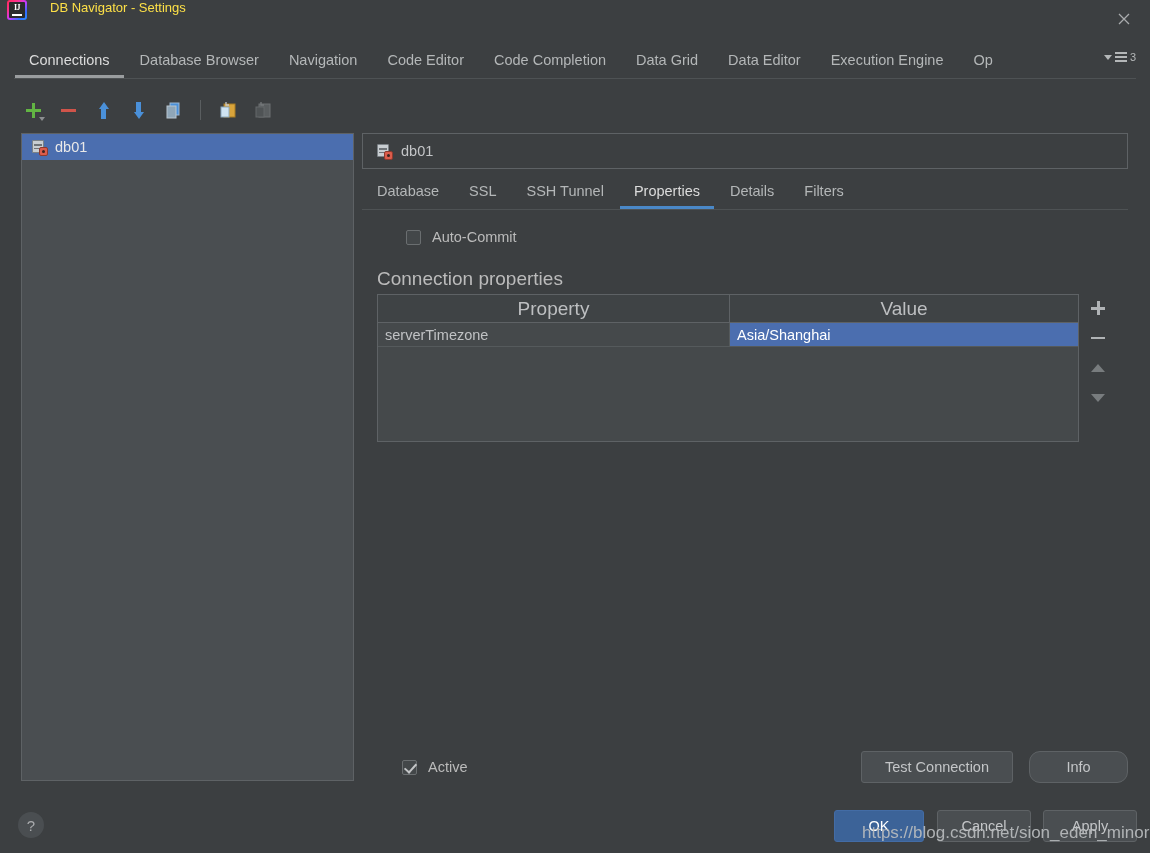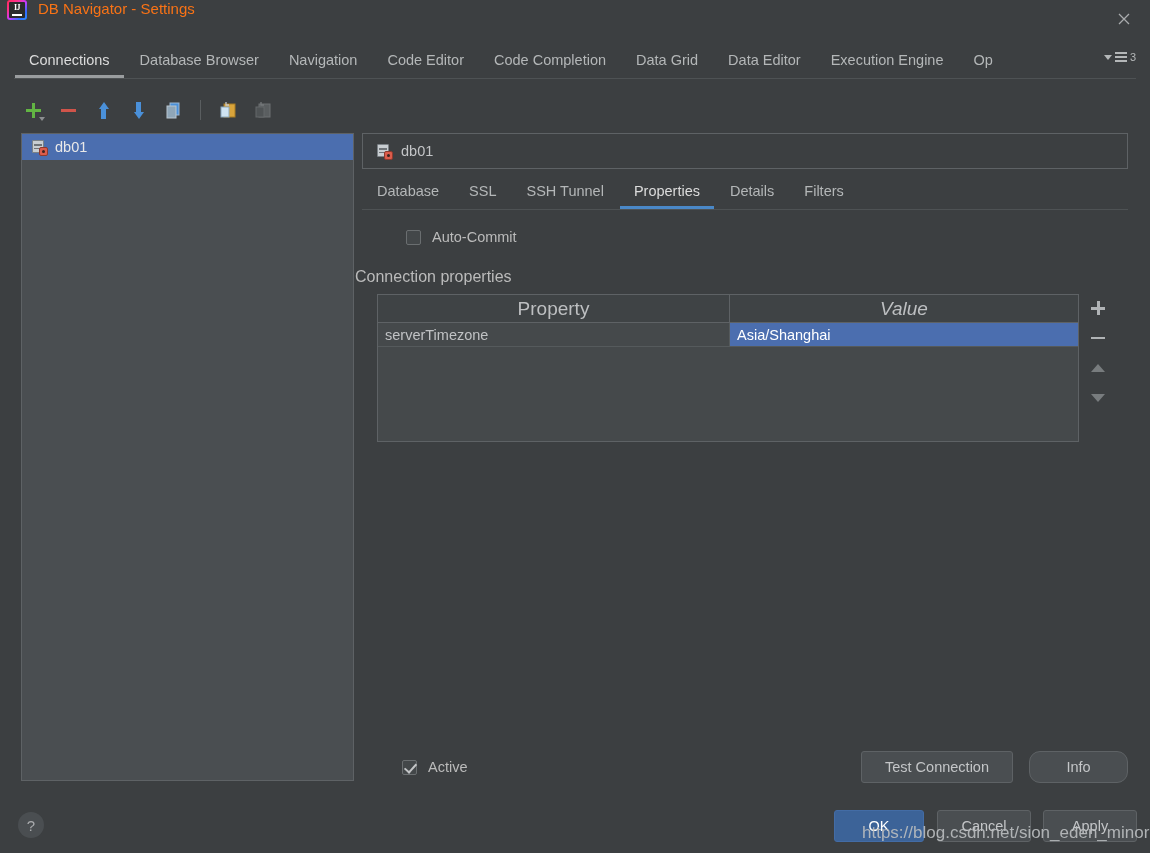--- a/index.html
+++ b/index.html
@@ -31,21 +31,21 @@
     position: relative; z-index: 2; color: #ffffff;
     font-size: 8px; font-weight: bold; letter-spacing: -0.5px;
     font-family: "Liberation Serif", serif; line-height: 1;
     transform: translateY(-2px);
   }
   .ij-logo i {
     position: absolute; z-index: 2; left: 5px; bottom: 4px;
     width: 10px; height: 2px; background: #ffffff;
   }
   .title-text {
-    margin-left: 11px; color: #f97316; font-size: 15px;
+    margin-left: 23px; color: #fde047; font-size: 13px;
   }
   .close-btn {
     position: absolute; right: 13px; top: 6px;
     width: 26px; height: 26px; display: flex;
     align-items: center; justify-content: center; cursor: pointer;
   }
 
   
   .tabstrip {
     position: absolute; left: 0; top: 45px; width: 1150px; height: 34px;
@@ -176,34 +176,34 @@
   .cb-row { display: flex; align-items: center; gap: 11px; cursor: pointer; padding-left: 36px; }
   .cbox {
     width: 15px; height: 15px; border: 1px solid #6a6e70;
     background: #434749; border-radius: 2px; position: relative; flex: 0 0 auto;
   }
   .cbox.checked::after {
     content: ""; position: absolute; left: 4px; top: 0px; width: 5px; height: 10px;
     border: solid #c3c5c7; border-width: 0 2px 2px 0; transform: rotate(42deg);
   }
   .autocommit { position: absolute; left: 370px; top: 229px; font-size: 14.5px; }
-  .conn-props-label { position: absolute; left: 355px; top: 268px; font-size: 16px; }
+  .conn-props-label { position: absolute; left: 377px; top: 268px; font-size: 19px; }
 
   
   .prop-table {
     position: absolute; left: 377px; top: 294px; width: 702px; height: 148px;
     border: 1px solid #5e6265; background: #45494b;
   }
   .prop-head { display: flex; height: 28px; background: #3f4345; border-bottom: 1px solid #5e6265; }
   .prop-head div {
     display: flex; align-items: center; justify-content: center;
     font-size: 19px; color: #bdbfc1;
   }
   .col-prop { width: 352px; border-right: 1px solid #5e6265; }
-  .col-val { flex: 1; font-style: italic; }
+  .col-val { flex: 1; }
   .prop-row { display: flex; height: 24px; border-bottom: 1px solid #555a5c; }
   .cell-prop {
     width: 352px; display: flex; align-items: center; padding-left: 7px;
     font-size: 14.5px; color: #c0c2c4; border-right: 1px solid #555a5c;
   }
   .cell-val {
     flex: 1; display: flex; align-items: center; padding-left: 7px;
     font-size: 14.5px; background: #4b6eaf; color: #ffffff;
   }
 

